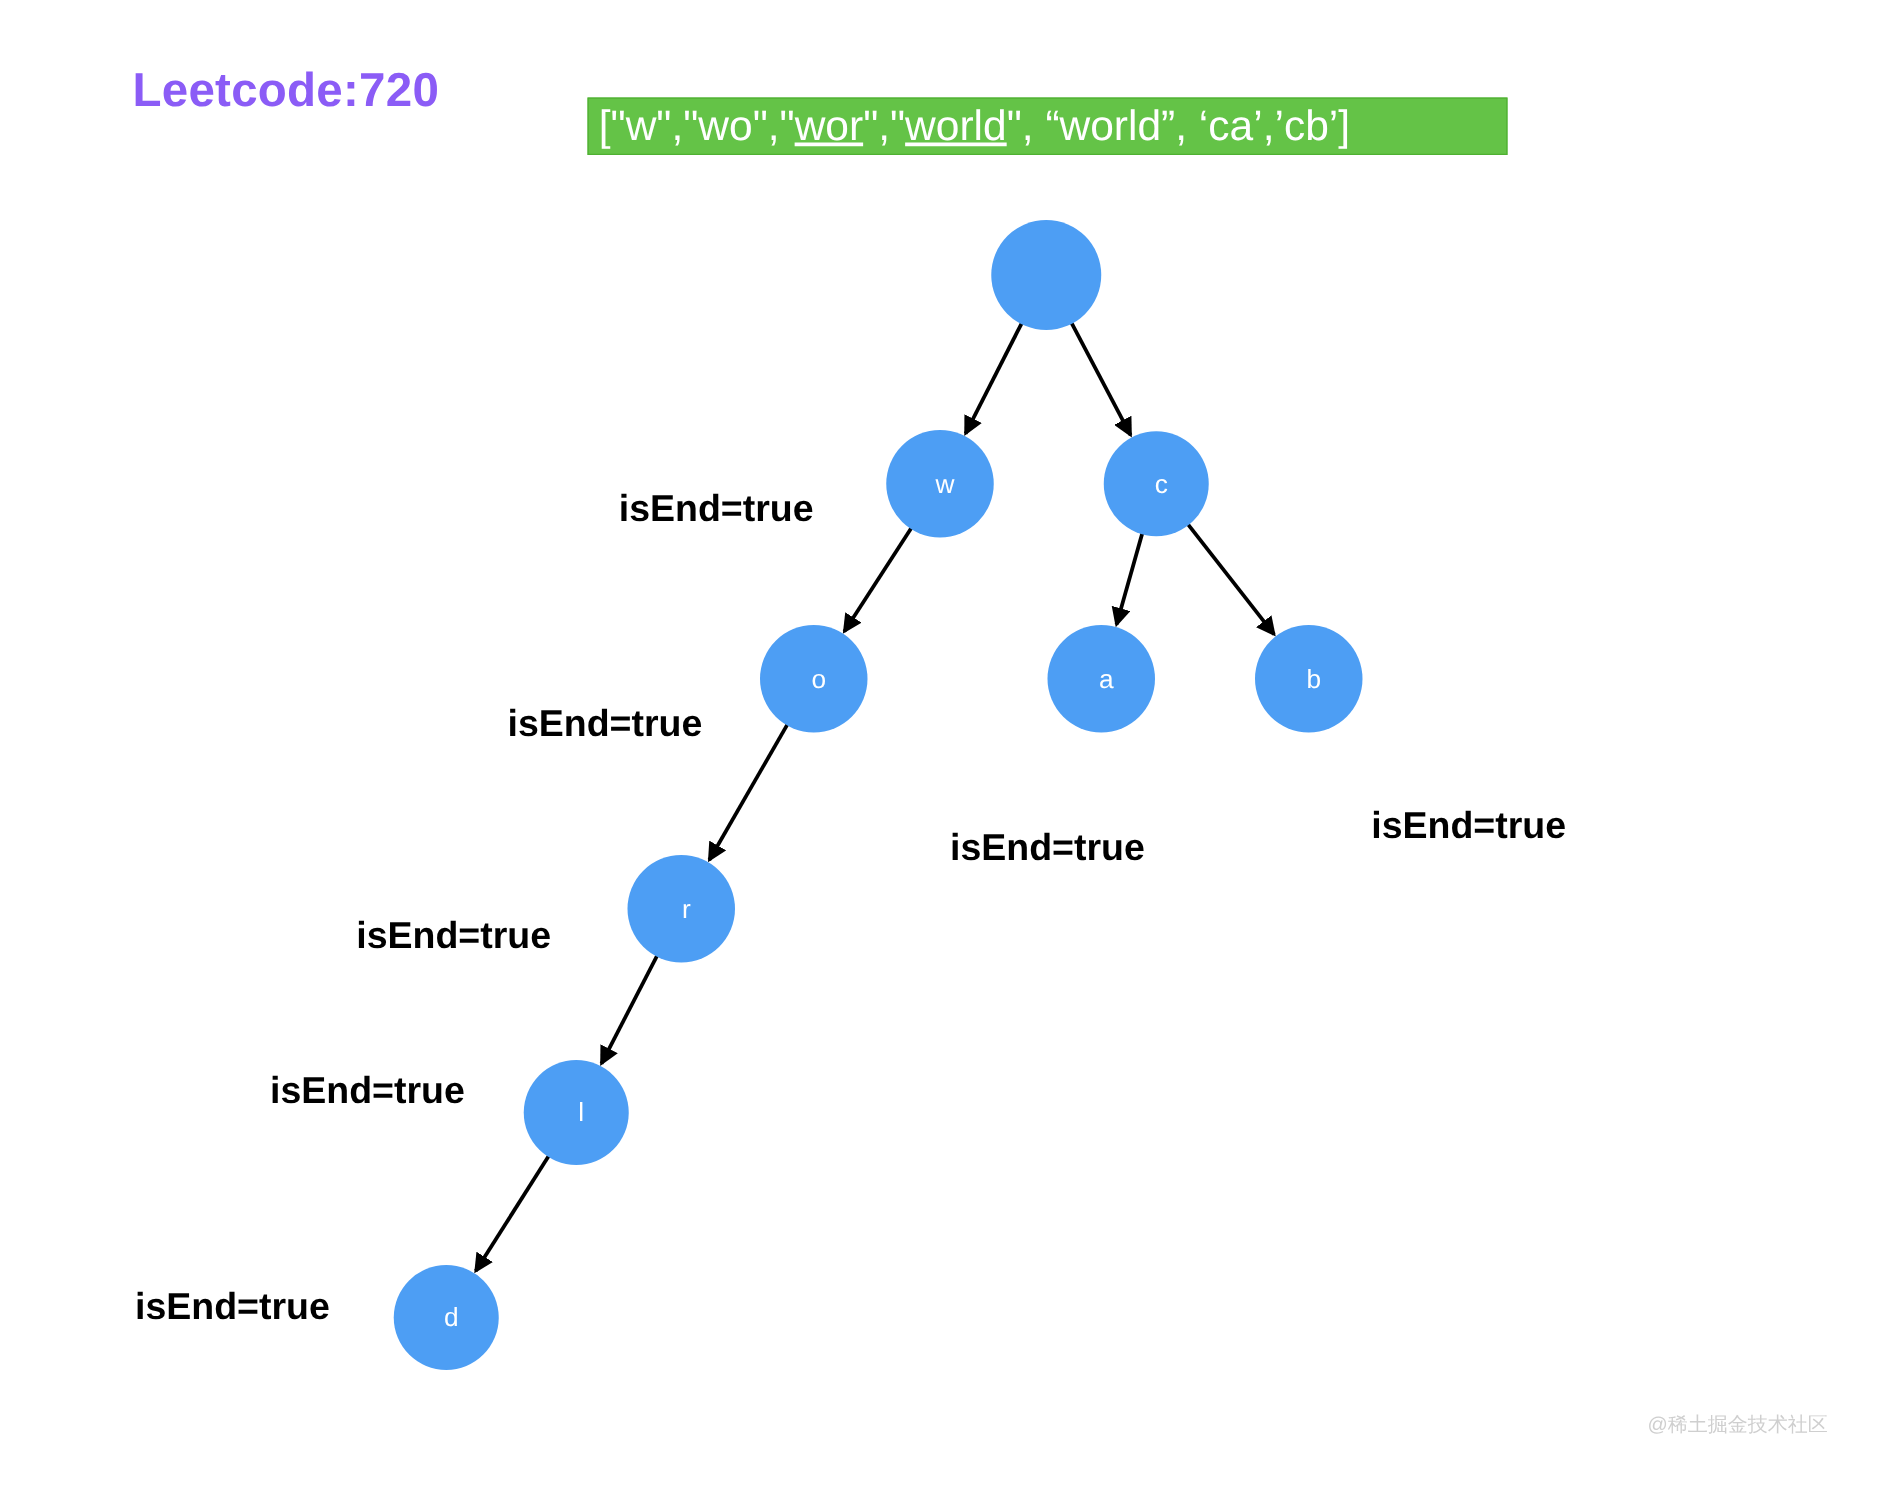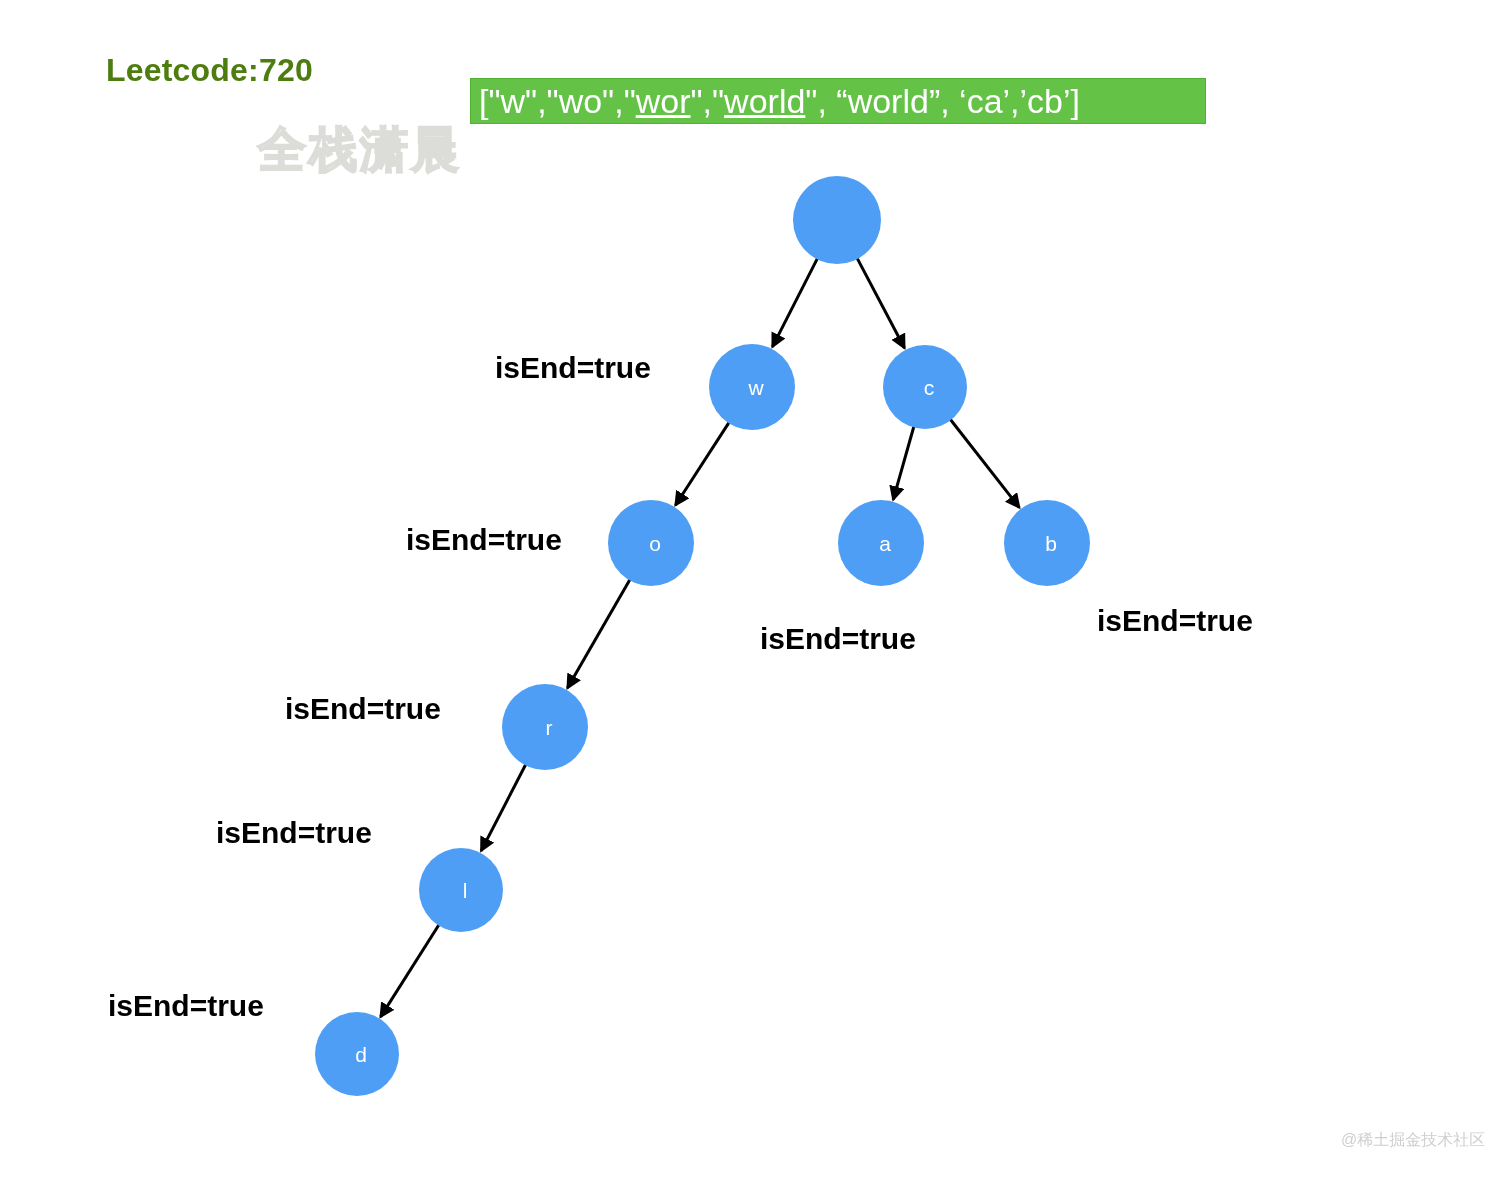--- a/index.html
+++ b/index.html
@@ -22,23 +22,23 @@
     width: 1512px;
     height: 1194px;
     pointer-events: none;
   }
 
   
   #title {
     position: absolute;
     left: 106px;
     top: 52px;
-    font-size: 32px;
+    font-size: 38px;
     font-weight: bold;
-    color: #4d7c0f;
+    color: #8b5cf6;
     letter-spacing: 0.2px;
     white-space: nowrap;
   }
 
   
   #watermark {
     position: absolute;
     left: 258px;
     top: 118px;
     font-size: 48px;
@@ -48,21 +48,20 @@
     -webkit-text-stroke: 2px #dcdcd8;
     white-space: nowrap;
   }
   #footer-watermark {
     position: absolute;
     left: 1318px;
     top: 1130px;
     font-size: 16px;
     color: #cfcfcf;
     white-space: nowrap;
-    margin-left: 23px;
   }
 
   
   #banner {
     position: absolute;
     left: 470px;
     top: 78px;
     width: 736px;
     height: 46px;
     background: #64c martial;
@@ -110,30 +109,30 @@
   }
 
   
   .isend {
     position: absolute;
     font-size: 30px;
     font-weight: bold;
     color: #000000;
     white-space: nowrap;
     line-height: 1;
+    margin-top: 40px;
   }
 </style>
 </head>
 <body>
 
 <div id="stage">
 
   <div id="title">Leetcode:720</div>
 
-  <div id="watermark">全栈潇晨</div>
 
   <div id="banner" style="background: rgb(100, 195, 71);">
     <div id="banner-text"><span>["w","wo","</span><span class="sq">wor</span><span>","</span><span class="sq">world</span><span>", “world”, ‘ca’,’cb’]</span></div>
   </div>
 
   <svg id="edges" viewBox="0 0 1512 1194">
     <defs>
       <marker id="arrow" viewBox="0 0 10 10" refX="8.6" refY="5" markerWidth="5.2" markerHeight="5.2" orient="auto-start-reverse">
         <path d="M 0 0 L 10 5 L 0 10 z" fill="#000000"></path>
       </marker>

